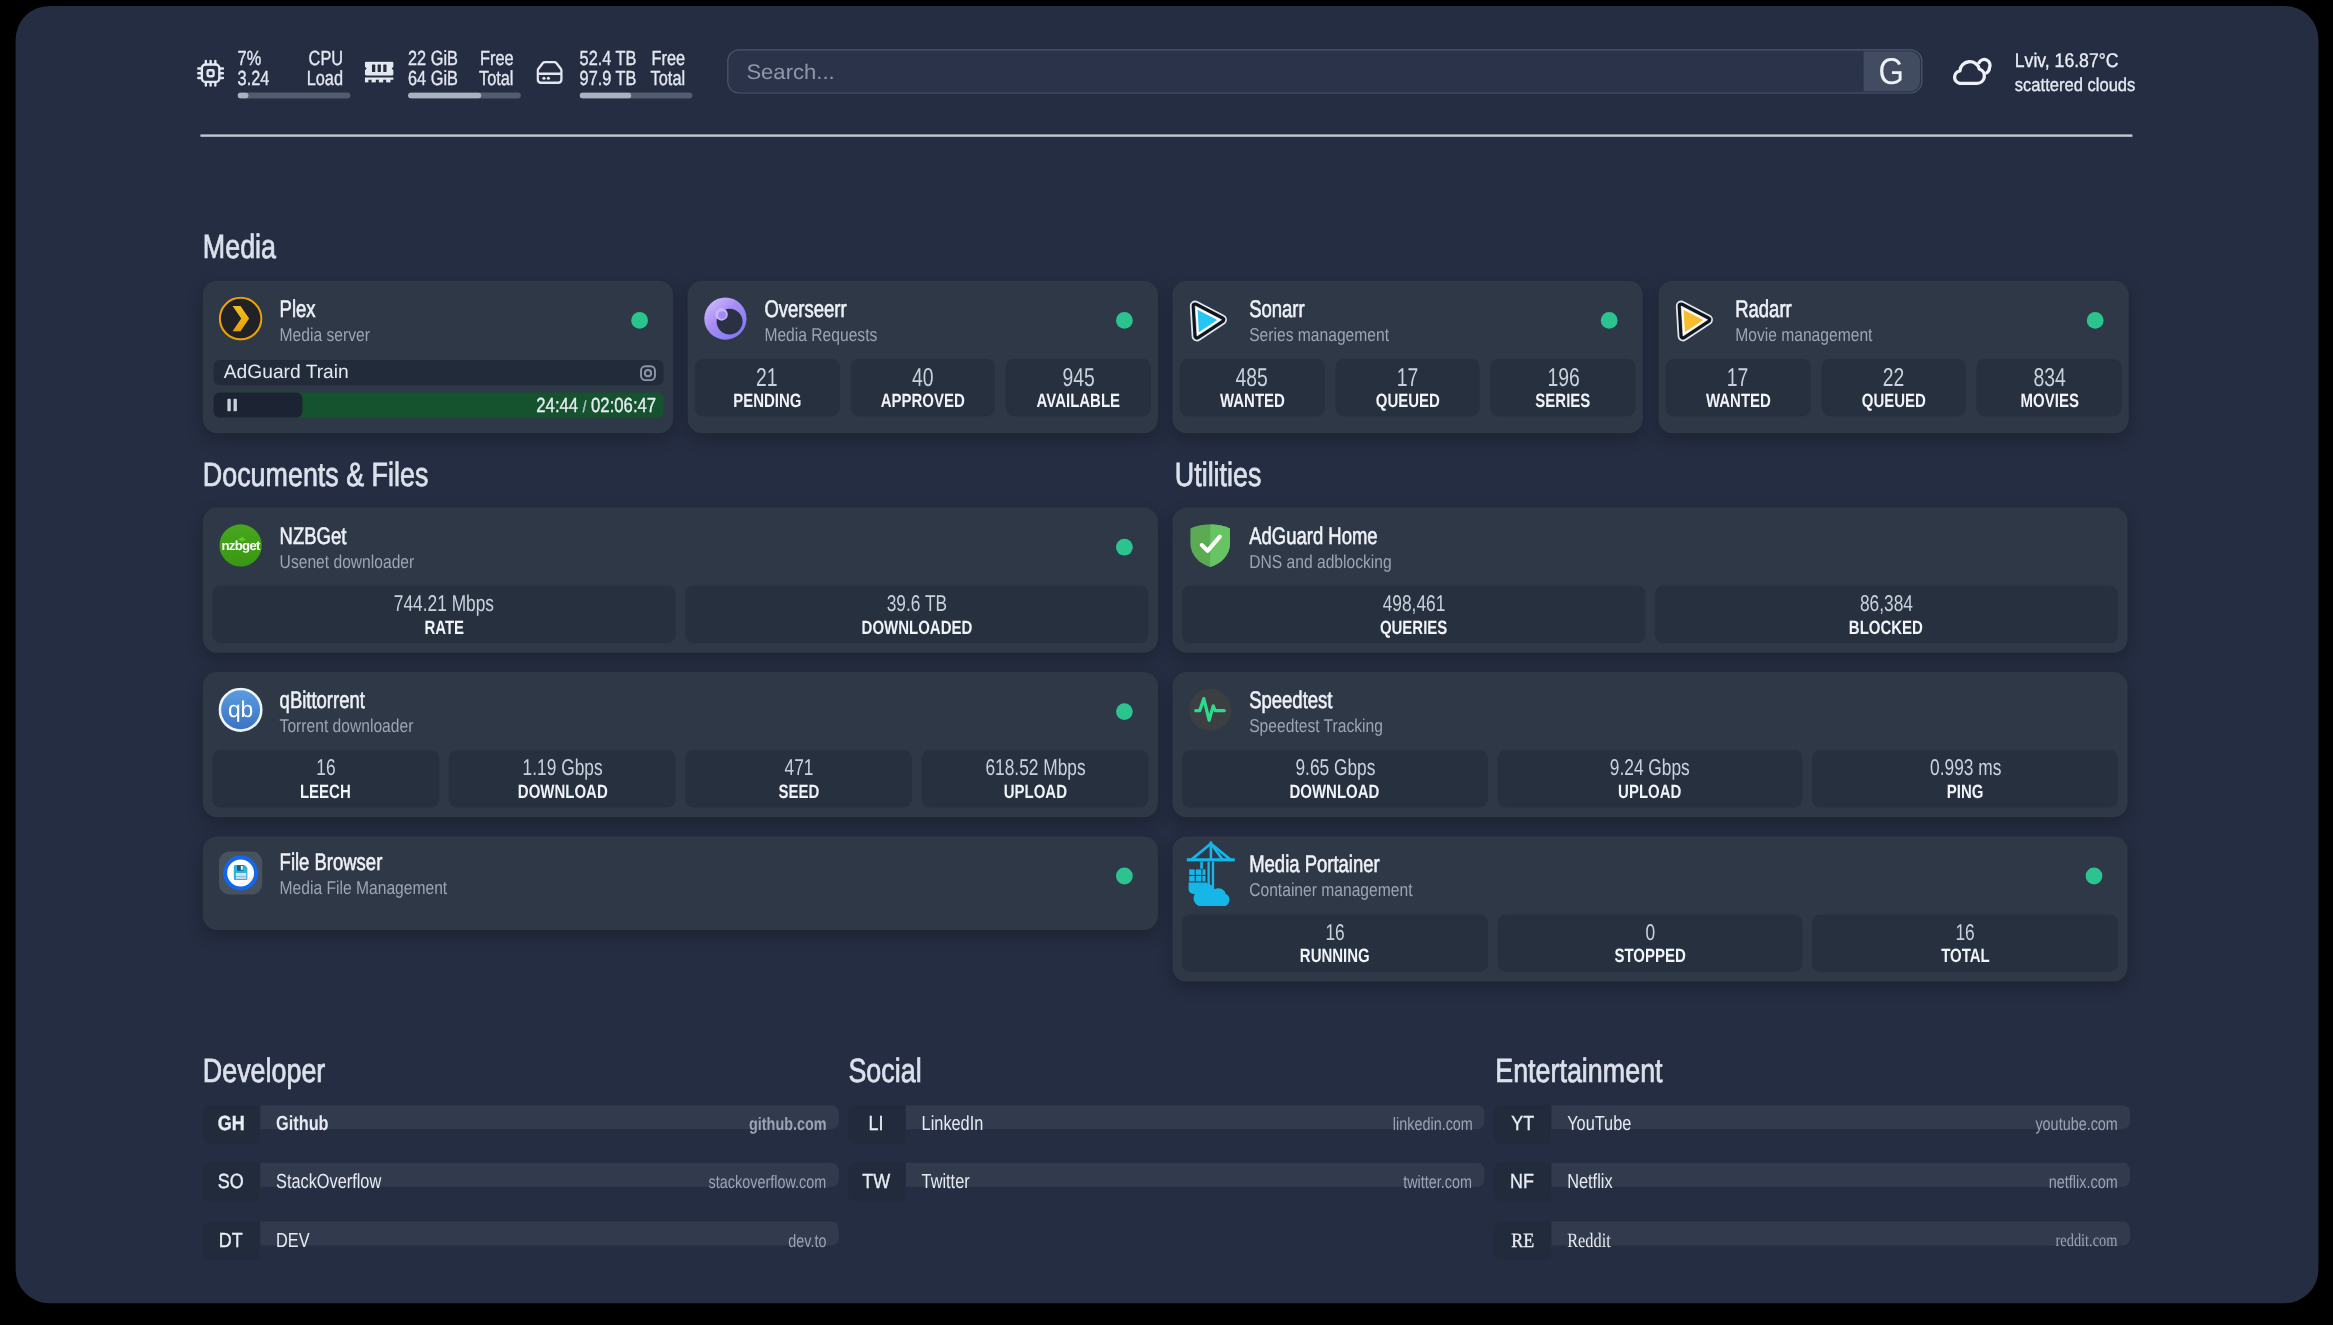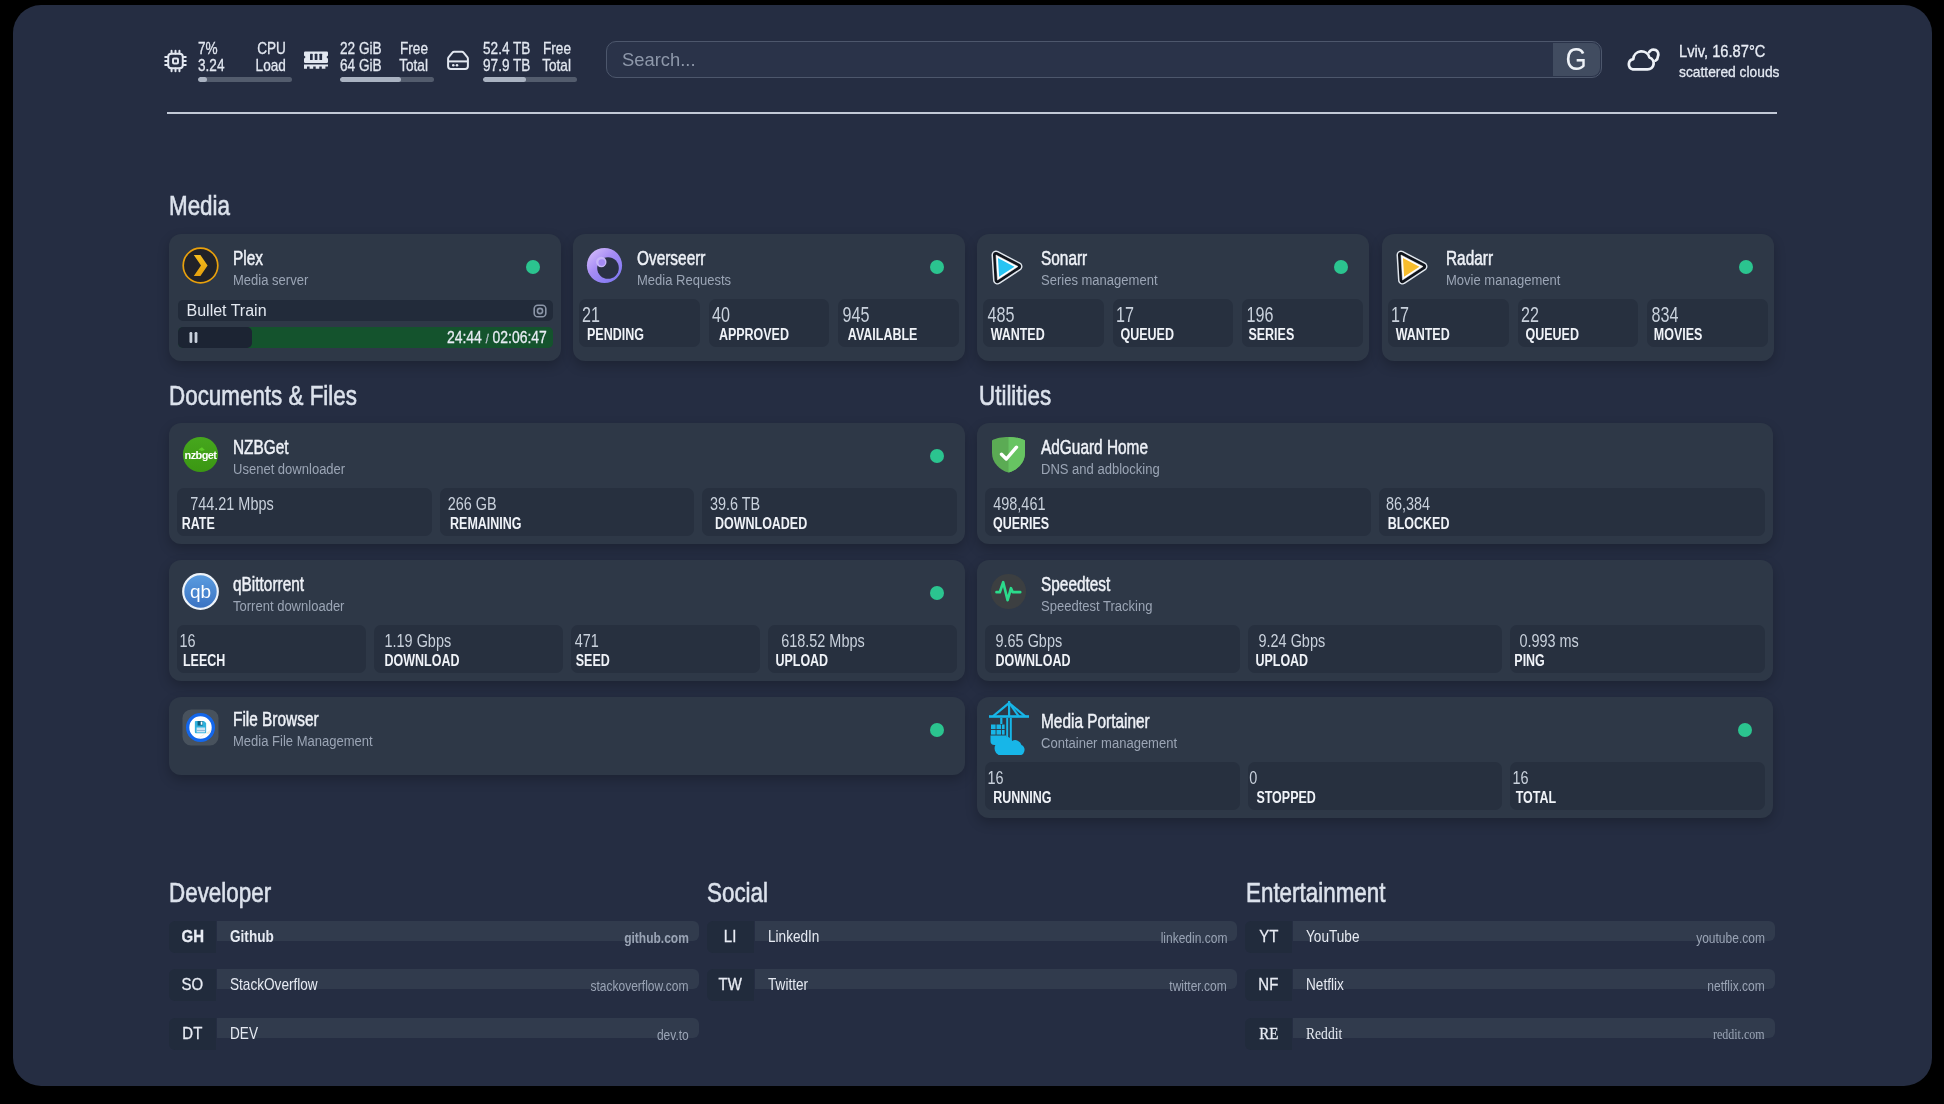--- a/index.html
+++ b/index.html
@@ -17,21 +17,21 @@
   .csub { position:absolute; left:64px; top:36.5px; font-size:15.5px; color:#9ba5b5;
     transform:scaleX(0.84); transform-origin:0 50%; white-space:nowrap; }
   .dot { position:absolute; width:14px; height:14px; border-radius:50%;
     background:#2bc48f; top:26px; right:21px; }
   .icon36 { position:absolute; left:13px; top:13px; width:37px; height:37px; }
   .stats { position:absolute; left:8px; right:8px; top:65px; height:48px;
     display:flex; gap:8px; }
   .stats3m { left:6px; right:6px; gap:9px; }
   .stats3m .snum { font-size:21.5px; transform:scaleX(0.75); }
   .stat { flex:1; background:#27303f; border-radius:7px; display:flex;
-    flex-direction:column; align-items:flex-start; justify-content:center;
+    flex-direction:column; align-items:center; justify-content:center;
     padding-top:1px; }
   .snum { font-size:19px; color:#c9d1dc; line-height:22px;
     transform:scaleX(0.76); white-space:nowrap; }
   .slab { font-size:16px; font-weight:700; color:#f0f3f8; line-height:18px;
     transform:scaleX(0.78); white-space:nowrap; }
   .shead { position:absolute; font-size:28px; color:#dce2ec;
     -webkit-text-stroke:0.6px #dce2ec;
     transform:scaleX(0.8); transform-origin:0 50%; white-space:nowrap; }
   .bmrow { position:absolute; width:530px; height:32px; }
   .bmab { position:absolute; left:0; top:0; width:47px; height:32px;
@@ -154,21 +154,21 @@
           <stop offset="1" stop-color="#e5a00d"></stop>
     </linearGradient>
       </defs>
     <circle cx="18.5" cy="18.5" r="17.3" fill="#212228" stroke="#e8a00c" stroke-width="1.7"></circle>
     <path d="M11.8 8 h6.6 l7.2 10.5 -7.2 10.5 h-6.6 l7.2 -10.5 z" fill="url(#plexg)"></path>
   </svg>
   <div class="ctitle">Plex</div>
     <div class="csub">Media server</div>
   <div class="dot"></div>
   <div class="abs" style="left:8.5px;top:66px;width:375px;height:21px;background:#222b3a;border-radius:5px;">
-    <div class="abs" style="left:9px;top:1.5px;font-size:16px;color:#e4e9f1;white-space:nowrap;">Bullet Train</div>
+    <div class="abs" style="left:9px;top:1.5px;font-size:16px;color:#e4e9f1;white-space:nowrap;">AdGuard Train</div>
     <svg class="abs" style="right:6px;top:3.5px" width="14" height="14" viewBox="0 0 14 14">
       <rect x="1.2" y="1.2" width="11.6" height="11.6" rx="3.6" fill="none" stroke="#8b95a7" stroke-width="1.6"></rect>
       <circle cx="7" cy="7" r="2.6" fill="none" stroke="#8b95a7" stroke-width="1.6"></circle>
     </svg>
   </div>
   <div class="abs" style="left:8.5px;top:93px;width:375px;height:21px;background:#14532d;border-radius:5px;">
     <div class="abs" style="left:0;top:0;width:74px;height:21px;background:#1c2433;border-radius:5px;"></div>
     <svg class="abs" style="left:11px;top:5px" width="9" height="11" viewBox="0 0 9 11">
       <rect x="0.5" y="0" width="2.8" height="11" rx="1.2" fill="#c9d1dc"></rect>
       <rect x="5.6" y="0" width="2.8" height="11" rx="1.2" fill="#c9d1dc"></rect>
@@ -278,24 +278,20 @@
     <path d="M16.5 13.5 l3.5 -2.2 2.8 2.6 -3.2 1.2 z" fill="#5ecb28"></path>
     <text x="18.5" y="22.6" text-anchor="middle" font-family="Liberation Sans, sans-serif" font-size="11" font-weight="700" fill="#ffffff" letter-spacing="-0.6">nzbget</text>
   </svg>
   <div class="ctitle">NZBGet</div>
     <div class="csub">Usenet downloader</div>
   <div class="dot"></div>
   <div class="stats">
     <div class="stat">
         <div class="snum">744.21 Mbps</div>
         <div class="slab">RATE</div>
-      </div>
-    <div class="stat">
-        <div class="snum">266 GB</div>
-        <div class="slab">REMAINING</div>
       </div>
     <div class="stat">
         <div class="snum">39.6 TB</div>
         <div class="slab">DOWNLOADED</div>
       </div>
   </div>
 </div>
 
 <div class="card" style="left:977px;top:423px;width:796px;height:121px;">
   <svg class="icon36" viewBox="0 0 37 37" id="adguardicon">

